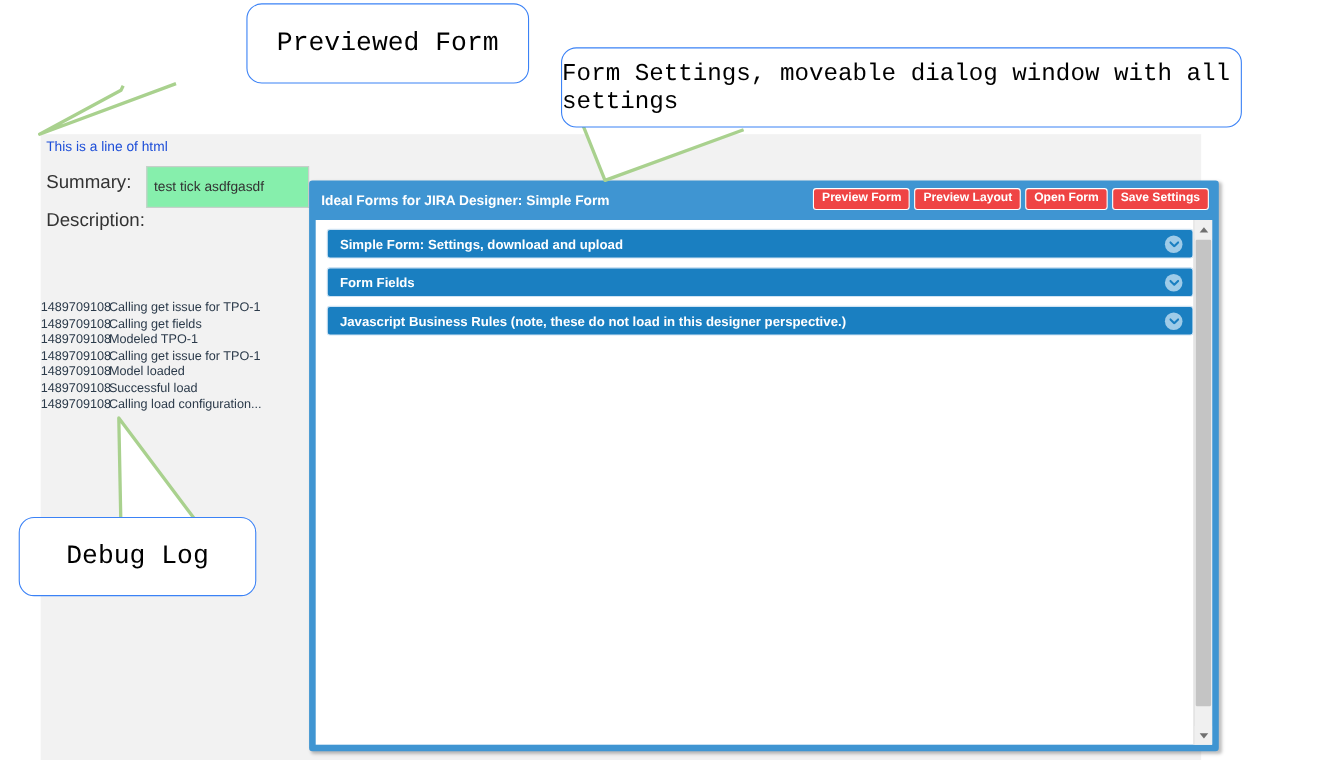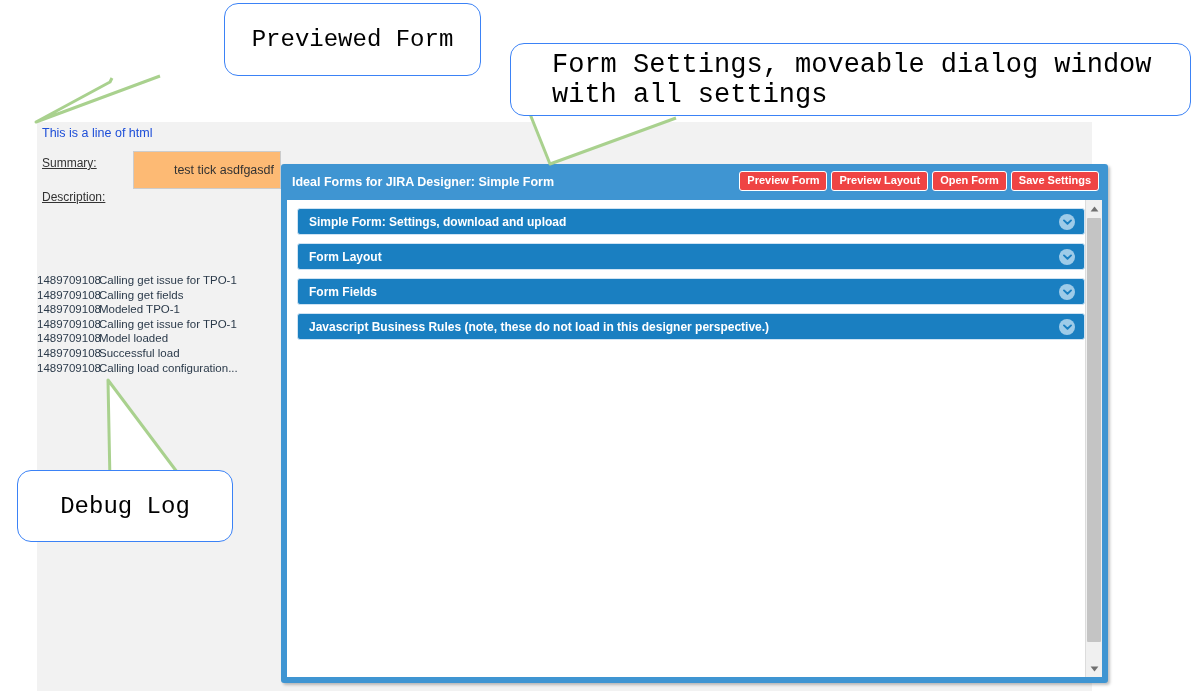--- a/index.html
+++ b/index.html
@@ -30,39 +30,37 @@
     position: absolute;
     left: 42px;
     top: 126px;
     font-size: 12.5px;
     color: #1d4ed8;
     white-space: nowrap;
   }
 
   .field-label {
     position: absolute;
-    font-size: 12px;
+    font-size: 17px;
     color: #333333;
     white-space: nowrap;
-    text-decoration: underline;
   }
   #label-summary { left: 42px; top: 156px; }
   #label-description { left: 42px; top: 190px; }
 
   .text-input {
     position: absolute;
-    background: #fdba74;
+    background: #86efac;
     border: 1px solid #cccccc;
     box-sizing: border-box;
     font-family: "Liberation Sans", sans-serif;
     font-size: 12.5px;
     color: #333333;
     padding: 18px 6px;
     outline: none;
-    text-align: right;
   }
   #input-summary {
     left: 133px;
     top: 151px;
     width: 148px;
     height: 21px;
   }
   #input-description {
     left: 133px;
     top: 186px;
@@ -241,24 +239,23 @@
   #callout-previewed-form {
     left: 224px;
     top: 3px;
     width: 257px;
     height: 73px;
     font-size: 24px;
   }
   #callout-form-settings {
     left: 510px;
     top: 43px;
-    width: 681px;
+    width: 619px;
     height: 73px;
-    font-size: 27px;
-    padding-left: 41px;
+    font-size: 22px;
   }
   #callout-debug-log {
     left: 1px;
     top: 470px;
     width: 216px;
     height: 72px;
     font-size: 24px;
     margin-left: 16px;
   }
   .callout-tail {
@@ -299,28 +296,20 @@
           <button class="dlg-btn">Preview Layout</button>
           <button class="dlg-btn">Open Form</button>
           <button class="dlg-btn">Save Settings</button>
         </div>
     </div>
 
     <div id="dialog-body">
       <div id="accordion">
           <div class="acc-panel">
             <div class="acc-label">Simple Form: Settings, download and upload</div>
-            <div class="acc-chevron">
-              <svg width="9" height="6" viewBox="0 0 9 6">
-                <path d="M1 1.4 L4.5 4.8 L8 1.4" fill="none" stroke="#1a7fc1" stroke-width="1.9" stroke-linecap="round" stroke-linejoin="round"></path>
-              </svg>
-            </div>
-          </div>
-          <div class="acc-panel">
-            <div class="acc-label">Form Layout</div>
             <div class="acc-chevron">
               <svg width="9" height="6" viewBox="0 0 9 6">
                 <path d="M1 1.4 L4.5 4.8 L8 1.4" fill="none" stroke="#1a7fc1" stroke-width="1.9" stroke-linecap="round" stroke-linejoin="round"></path>
               </svg>
             </div>
           </div>
           <div class="acc-panel">
             <div class="acc-label">Form Fields</div>
             <div class="acc-chevron">
               <svg width="9" height="6" viewBox="0 0 9 6">

